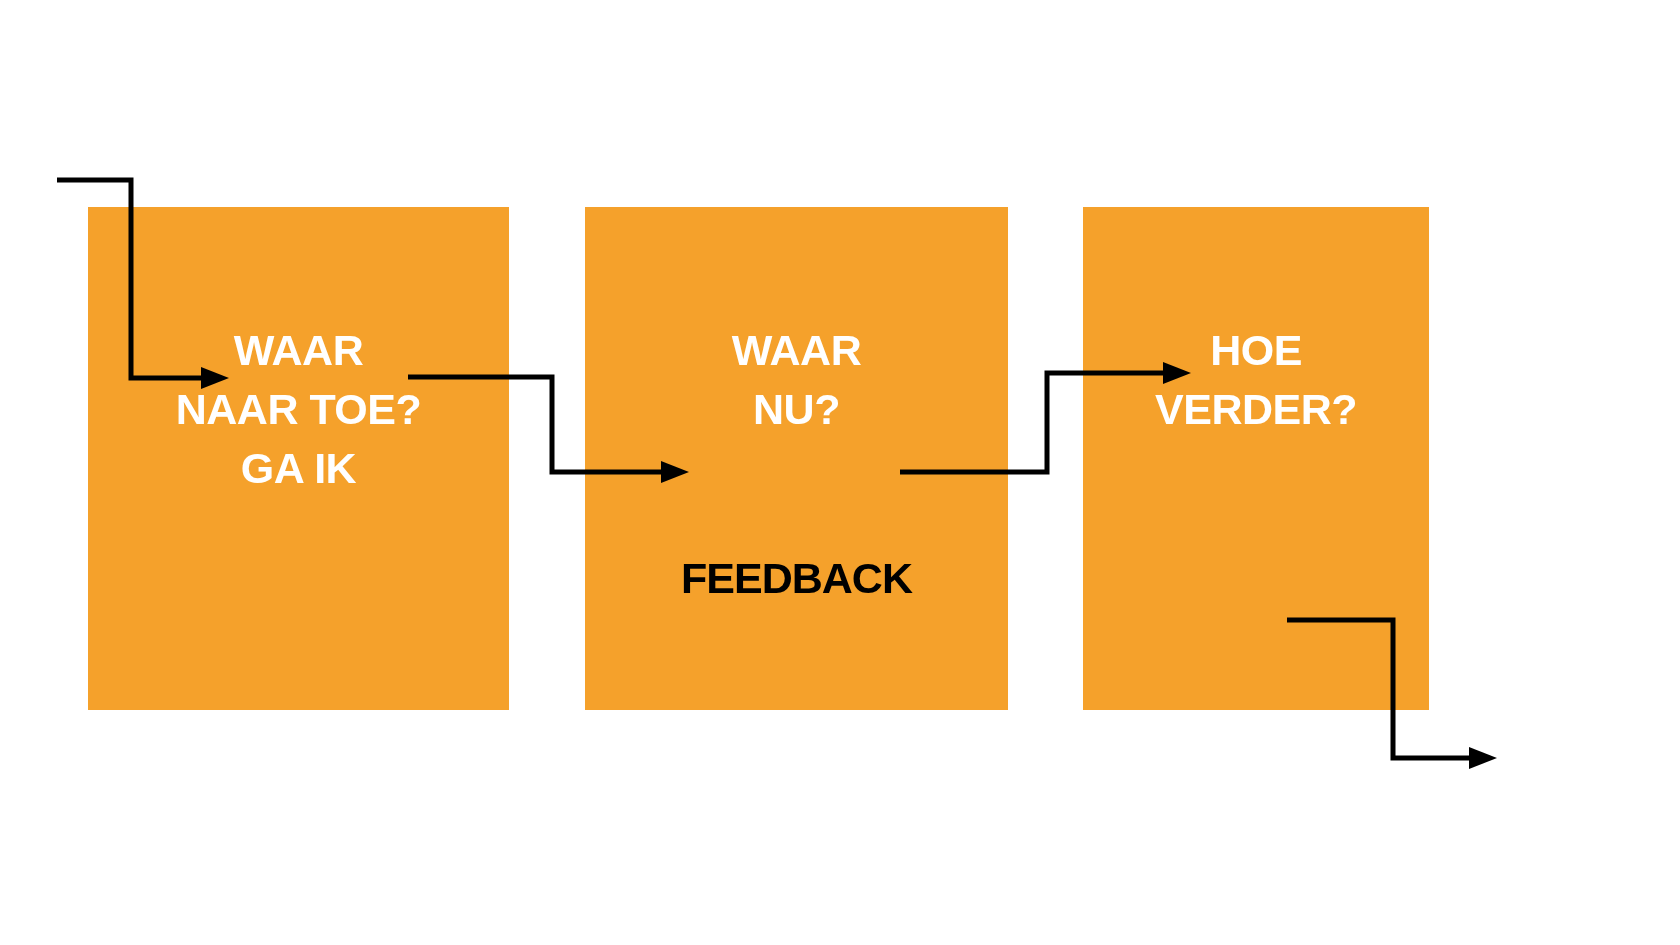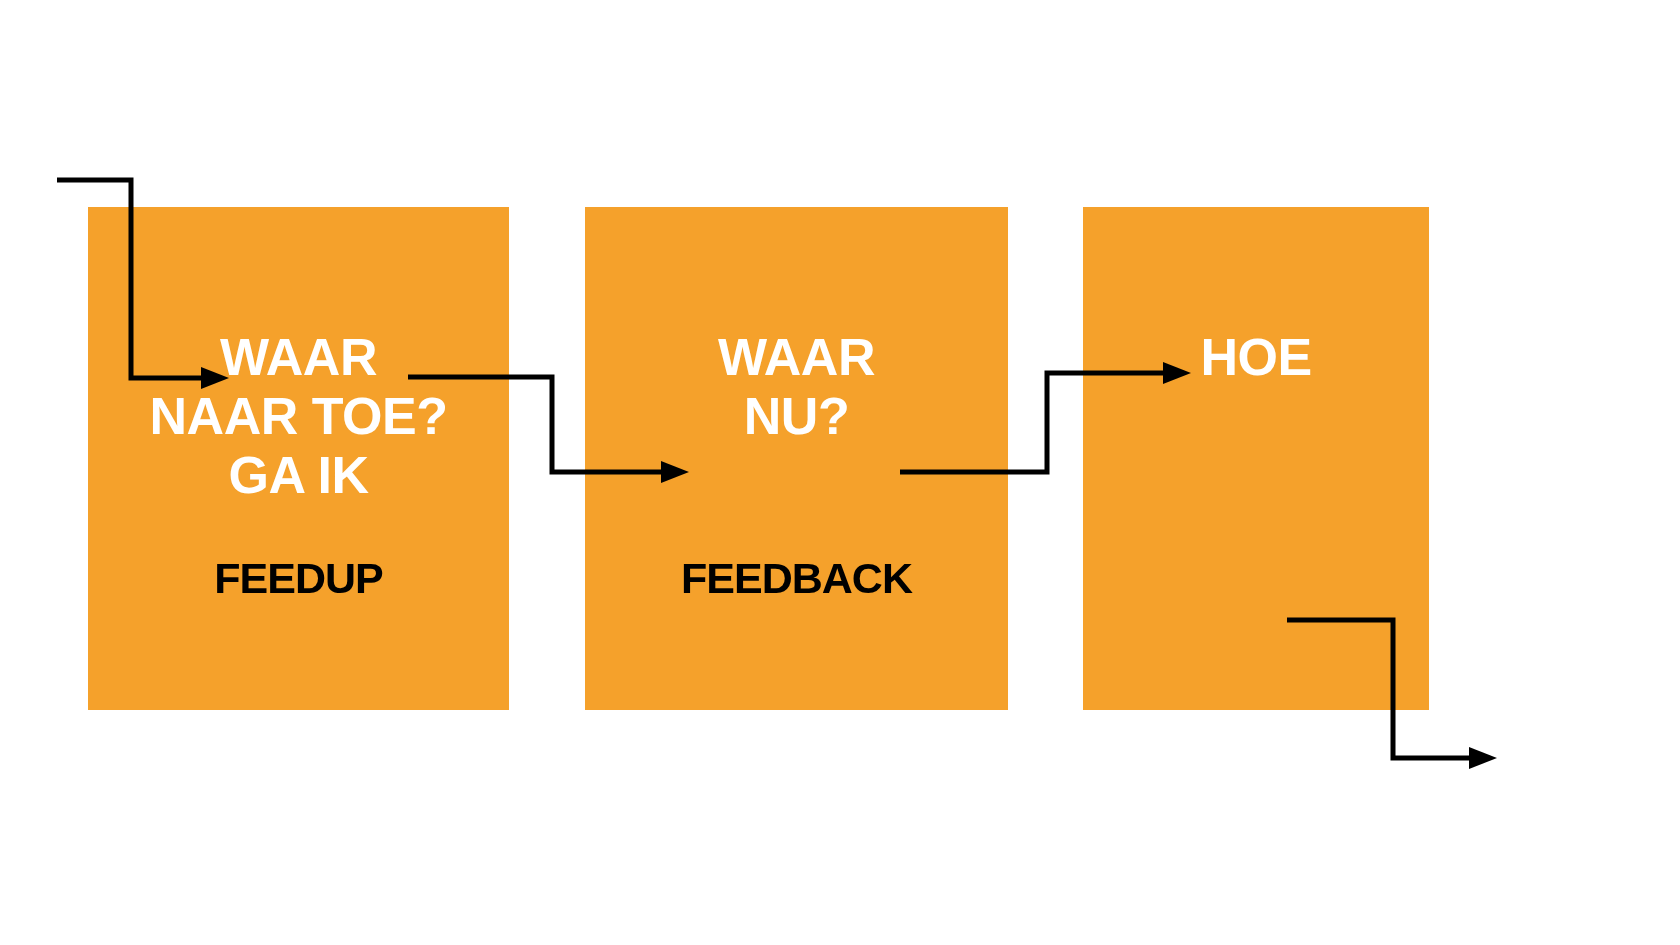--- a/index.html
+++ b/index.html
@@ -15,26 +15,26 @@
     position: absolute;
     top: 207px;
     height: 503px;
     background: #F5A12B;
   }
   .box--feedup      { left: 88px;   width: 421px; }
   .box--feedback    { left: 585px;  width: 423px; }
   .box--feedforward { left: 1083px; width: 346px; }
   .question {
     position: absolute;
-    top: 121px;
+    top: 114px;
     left: 0;
     width: 100%;
     text-align: center;
     color: #ffffff;
-    font-size: 52px;
+    font-size: 43px;
     font-weight: bold;
     line-height: 59px;
     letter-spacing: -0.5px;
   }
   .box-label {
     position: absolute;
     top: 342px;
     left: 0;
     width: 100%;
     text-align: center;
@@ -64,34 +64,34 @@
 <body>
 
 <div class="canvas">
 
   <div class="box box--feedup">
     <div class="question">
       <div>WAAR</div>
       <div>NAAR TOE?</div>
       <div>GA IK</div>
     </div>
-    <div class="box-label">FEEDUP</div>
   </div>
 
   <div class="box box--feedback">
     <div class="question">
       <div>WAAR</div>
       <div>NU?</div>
     </div>
     <div class="box-label">FEEDBACK</div>
   </div>
 
   <div class="box box--feedforward">
     <div class="question">
       <div>HOE</div>
+      <div>VERDER?</div>
     </div>
   </div>
 
   <svg class="arrows" width="1680" height="945" viewBox="0 0 1680 945" xmlns="http://www.w3.org/2000/svg">
     <defs>
       <marker id="arrowhead" markerUnits="userSpaceOnUse" markerWidth="30" markerHeight="24" refX="1" refY="12" orient="auto">
         <path d="M0,1 L28,12 L0,23 Z" fill="#000000"></path>
       </marker>
     </defs>
     <polyline marker-end="url(#arrowhead)" points="57,180 131,180 131,378 202,378"></polyline>

